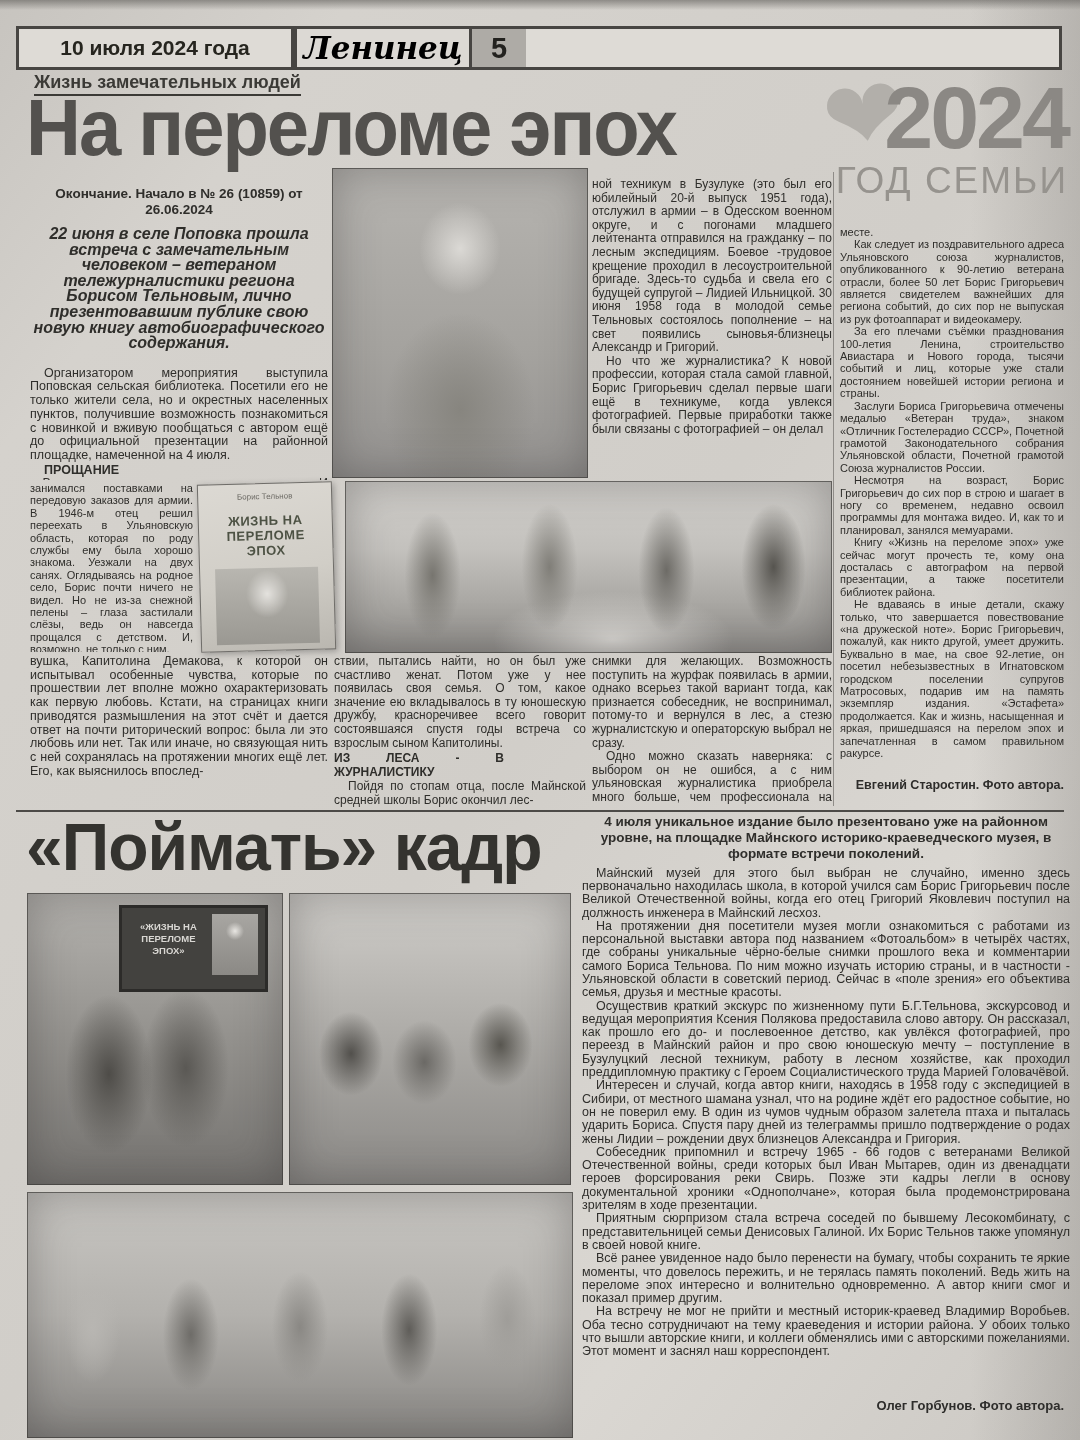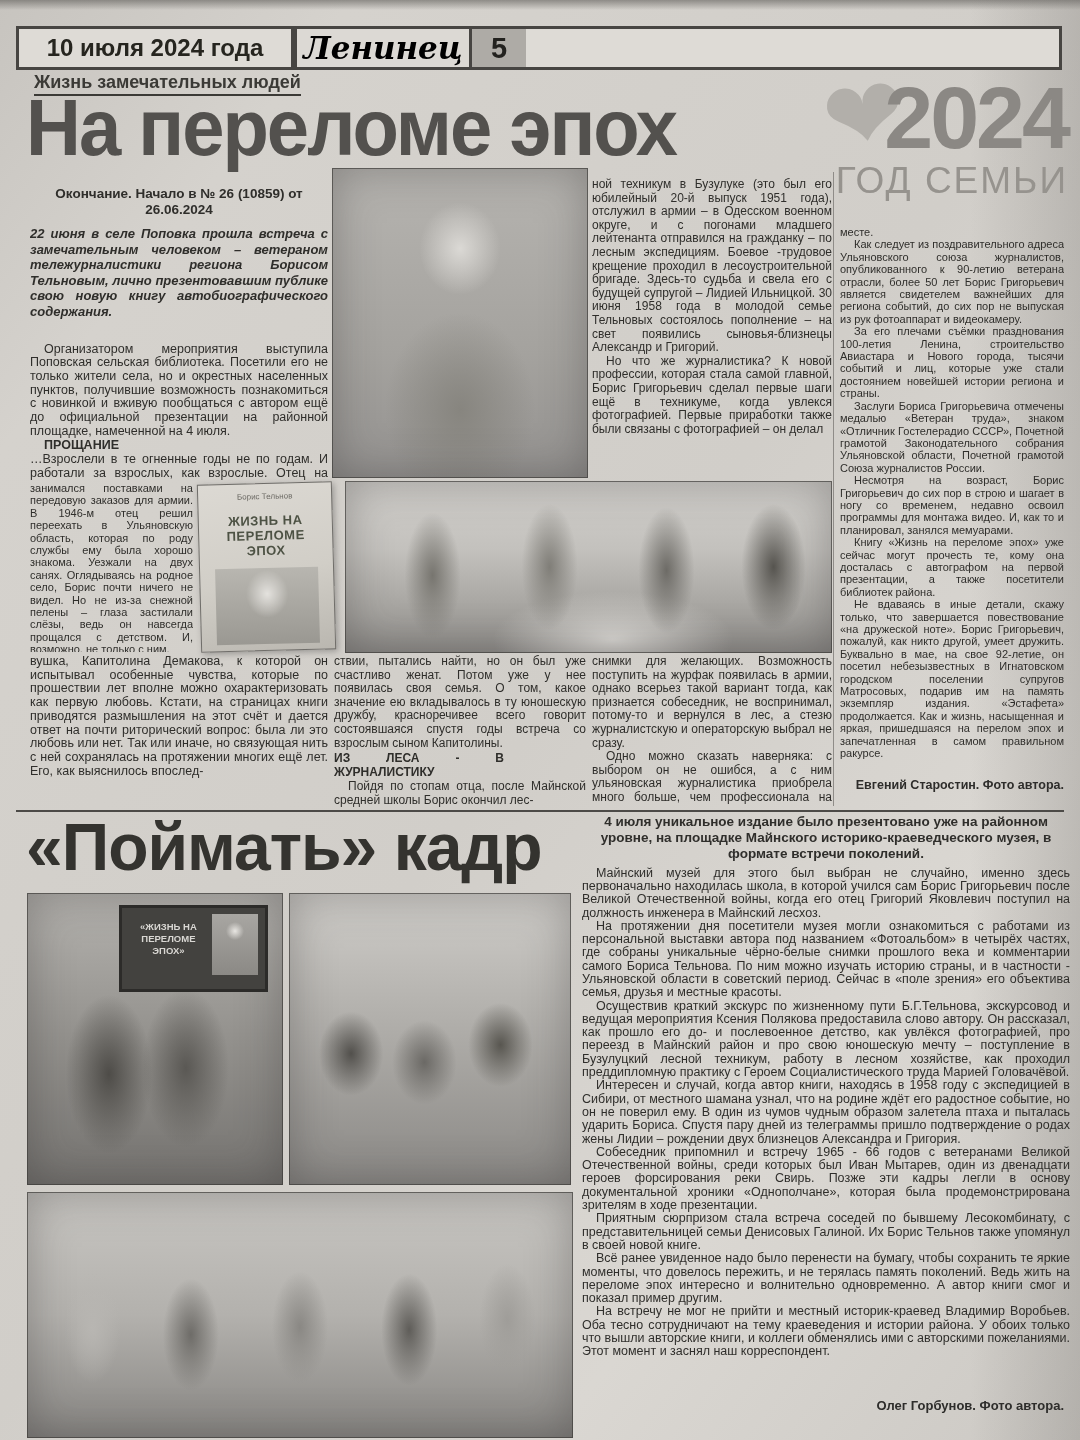--- a/index.html
+++ b/index.html
@@ -8,21 +8,21 @@
     font-family:"Liberation Sans",sans-serif;color:#2e2d2b;}
   .page::before{content:"";position:absolute;top:0;left:0;right:0;height:10px;
     background:linear-gradient(#55534f,rgba(85,83,79,0));opacity:.55;pointer-events:none;}
   .crease{position:absolute;top:0;right:0;width:110px;height:100%;
     background:linear-gradient(to left,rgba(116,113,109,.28),rgba(116,113,109,0));pointer-events:none;}
 
   
   .hdr{position:absolute;left:16px;top:26px;width:1046px;height:44px;border:3px solid #474542;
     display:flex;box-sizing:border-box;background:#dedbd6;}
   .hdr-date{width:272px;display:flex;align-items:center;justify-content:center;
-    font-weight:bold;font-size:24px;border-right:3px solid #474542;color:#26251f;}
+    font-weight:bold;font-size:21px;border-right:3px solid #474542;color:#26251f;}
   .hdr-rubric{flex:1;background:#b6b3ae;display:flex;align-items:center;justify-content:center;
     font-weight:bold;font-size:28px;color:#262520;}
   .hdr-masthead{width:172px;background:#dcd9d4;display:flex;align-items:center;justify-content:center;
     font-family:"DejaVu Serif",serif;font-style:italic;font-weight:bold;font-size:31px;
     border-left:3px solid #474542;color:#000000;}
   .hdr-num{width:54px;background:#aeaba6;display:flex;align-items:center;justify-content:center;
     font-weight:bold;font-size:29px;border-left:3px solid #474542;color:#23221f;}
 
   .section-label{position:absolute;left:34px;top:72px;font-weight:bold;font-size:18px;
     color:#3b3a36;border-bottom:2px solid #3b3a36;padding-bottom:1px;}
@@ -42,21 +42,21 @@
     line-height:1;margin-top:2px;}
 
   
   .t{position:absolute;text-align:justify;overflow:hidden;box-sizing:border-box;}
   .a1{font-size:12.5px;line-height:13.7px;color:#2f2e2b;}
   .a1s{font-size:12px;line-height:13.6px;color:#2f2e2b;}
   .a1n{font-size:11px;line-height:12.4px;color:#2f2e2b;}
   .para{margin:0;text-indent:14px;}
   .noindent p:first-child{text-indent:0;}
   .note{font-weight:bold;text-align:center;font-size:13.5px;line-height:15.5px;margin:0 0 9px;}
-  .lead1{font-weight:bold;font-style:italic;font-size:13px;line-height:15.6px;margin:0 0 23px;}
+  .lead1{font-weight:bold;font-style:italic;text-align:center;font-size:16px;line-height:15.6px;margin:0 0 16px;}
   .subhead{font-weight:bold;text-indent:14px;margin:1px 0 0;}
   .subhead2{font-weight:bold;margin:2px 0 1px;width:170px;line-height:13.5px;}
   .by1{position:absolute;left:820px;top:778px;width:244px;text-align:right;font-weight:bold;font-size:12.5px;}
   .a2{font-size:12.5px;line-height:13.3px;color:#2f2e2b;}
   .lead2{font-weight:bold;text-align:center;font-size:13.5px;line-height:16.2px;margin:0 0 4px;text-indent:0;}
   .by2{position:absolute;left:700px;top:1398px;width:364px;text-align:right;font-weight:bold;font-size:13px;}
 
   .hrule{position:absolute;left:16px;top:810px;width:1048px;height:2px;background:#4c4a47;}
   .vrule{position:absolute;left:833px;top:172px;width:1px;height:634px;background:#8f8c88;}
 

